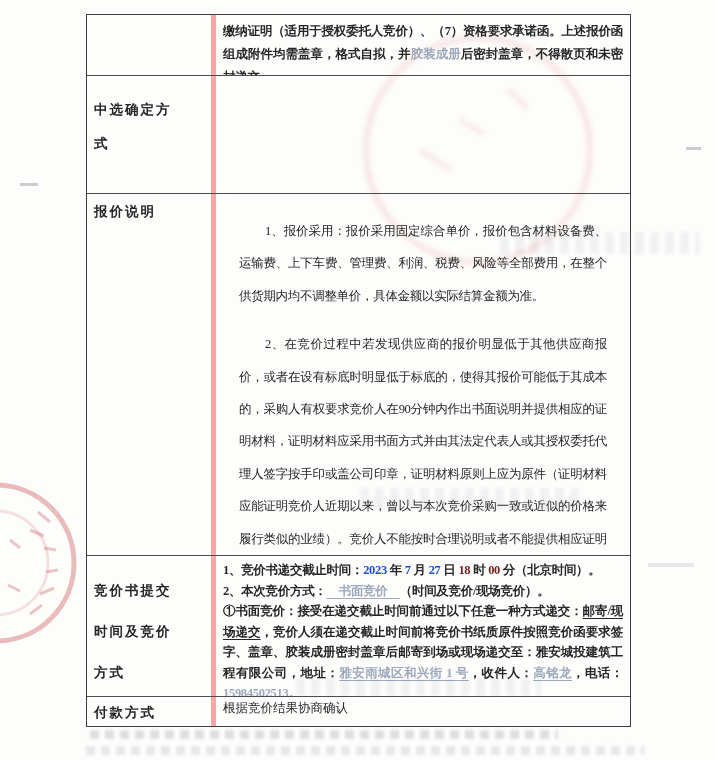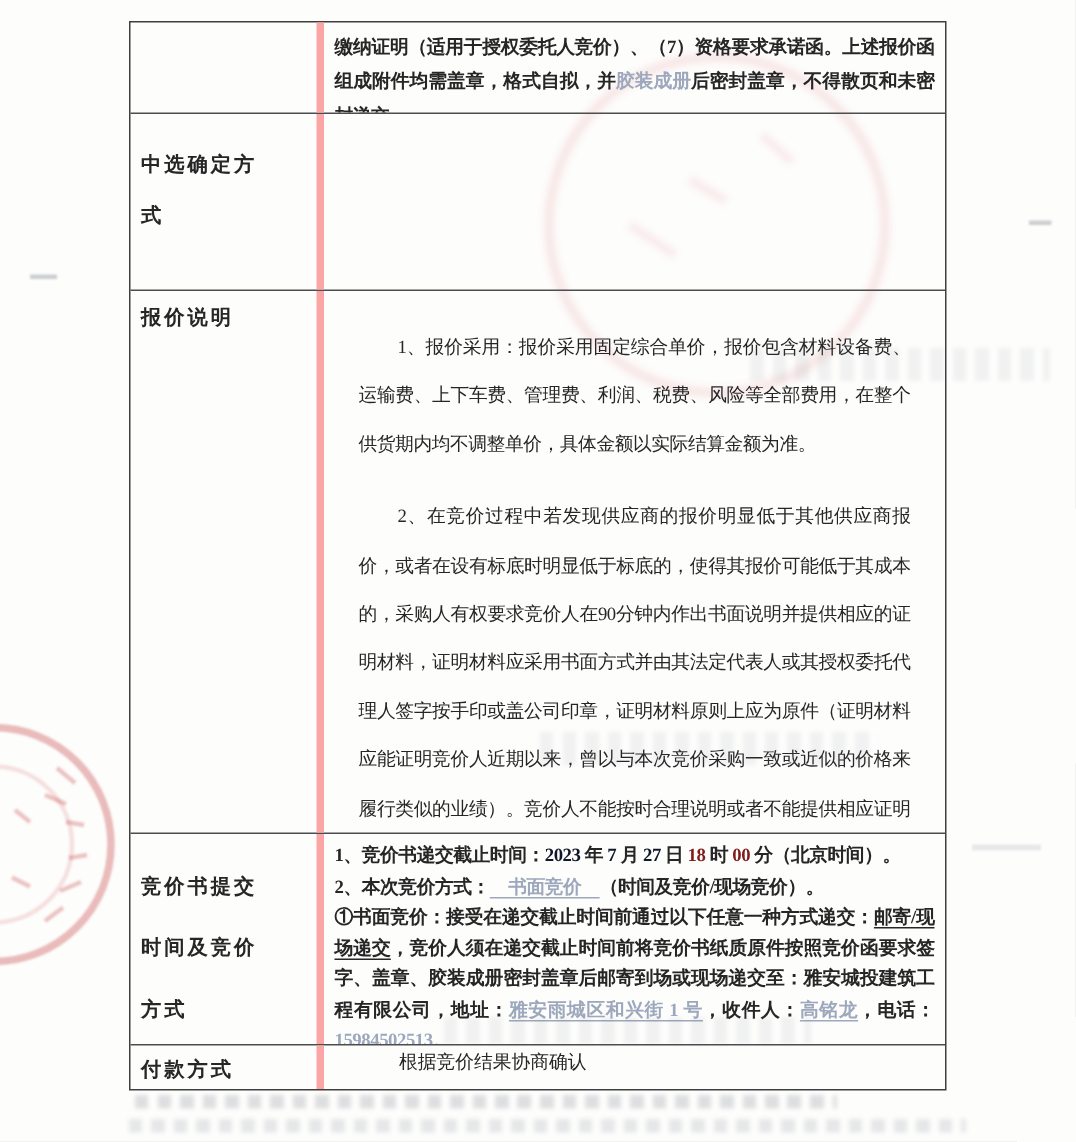--- a/index.html
+++ b/index.html
@@ -26,39 +26,39 @@
     border-right:5px solid #fca5a5;
     font-weight:bold;font-size:13.5px;letter-spacing:2px;
     white-space:pre-line;
     padding-left:7px;
   }
   .content-cell{flex:1 1 auto;padding:0 7px;}
   .r1{height:61px;}
   .r2{height:118px;}
   .r3{height:362px;}
   .r4{height:141px;}
-  .r5{height:29px;gap:43px;}
+  .r5{height:29px;}
   .r1 .content-cell{font-size:12.5px;letter-spacing:-.3px;line-height:23px;padding-top:5px;font-weight:600;text-align:justify;}
   .r2 .label-cell{padding-top:17px;line-height:34px;}
   .r2 .content-cell{font-size:12.5px;letter-spacing:-.3px;line-height:18.4px;padding-top:6px;font-weight:600;text-align:justify;}
   .r2 .content-cell p{margin:0;text-indent:14px;}
   .r3 .label-cell{padding-top:9px;}
   .r3 .content-cell{font-size:12.5px;letter-spacing:-.3px;line-height:32.4px;padding-top:5px;text-align:justify;}
   .r3 .content-cell p{margin:16px;text-indent:26px;}
   .r4 .label-cell{padding-top:14px;line-height:41px;}
   .r4 .content-cell{font-size:12.5px;letter-spacing:-.3px;line-height:20.5px;padding-top:4px;font-weight:600;text-align:justify;}
   .r4 .content-cell p{margin:0;}
   .r4 .line{white-space:nowrap;}
   .r5 .label-cell{padding-top:7px;}
   .r5 .content-cell{font-size:12.5px;line-height:17px;padding-top:3px;}
   
   .seg-b{color:#9da8bd;margin-top:12px;}
   .seg-ulb{color:#9da8bd;text-decoration:underline;text-underline-offset:3px;text-decoration-thickness:1px;}
   .seg-ul{text-decoration:underline;text-underline-offset:3px;text-decoration-thickness:1px;}
-  .seg-v{color:#0f172a;}
+  .seg-v{color:#1d4ed8;}
   .seg-v2{color:#7f1d1d;}
   
   .stamp-layer{position:absolute;left:0;top:0;pointer-events:none;}
   
   .smudge{
     position:absolute;
     background:repeating-linear-gradient(90deg, rgba(115,120,132,.55) 0 9px, rgba(115,120,132,0) 9px 15px);
     filter:blur(1.4px);
     pointer-events:none;
   }

